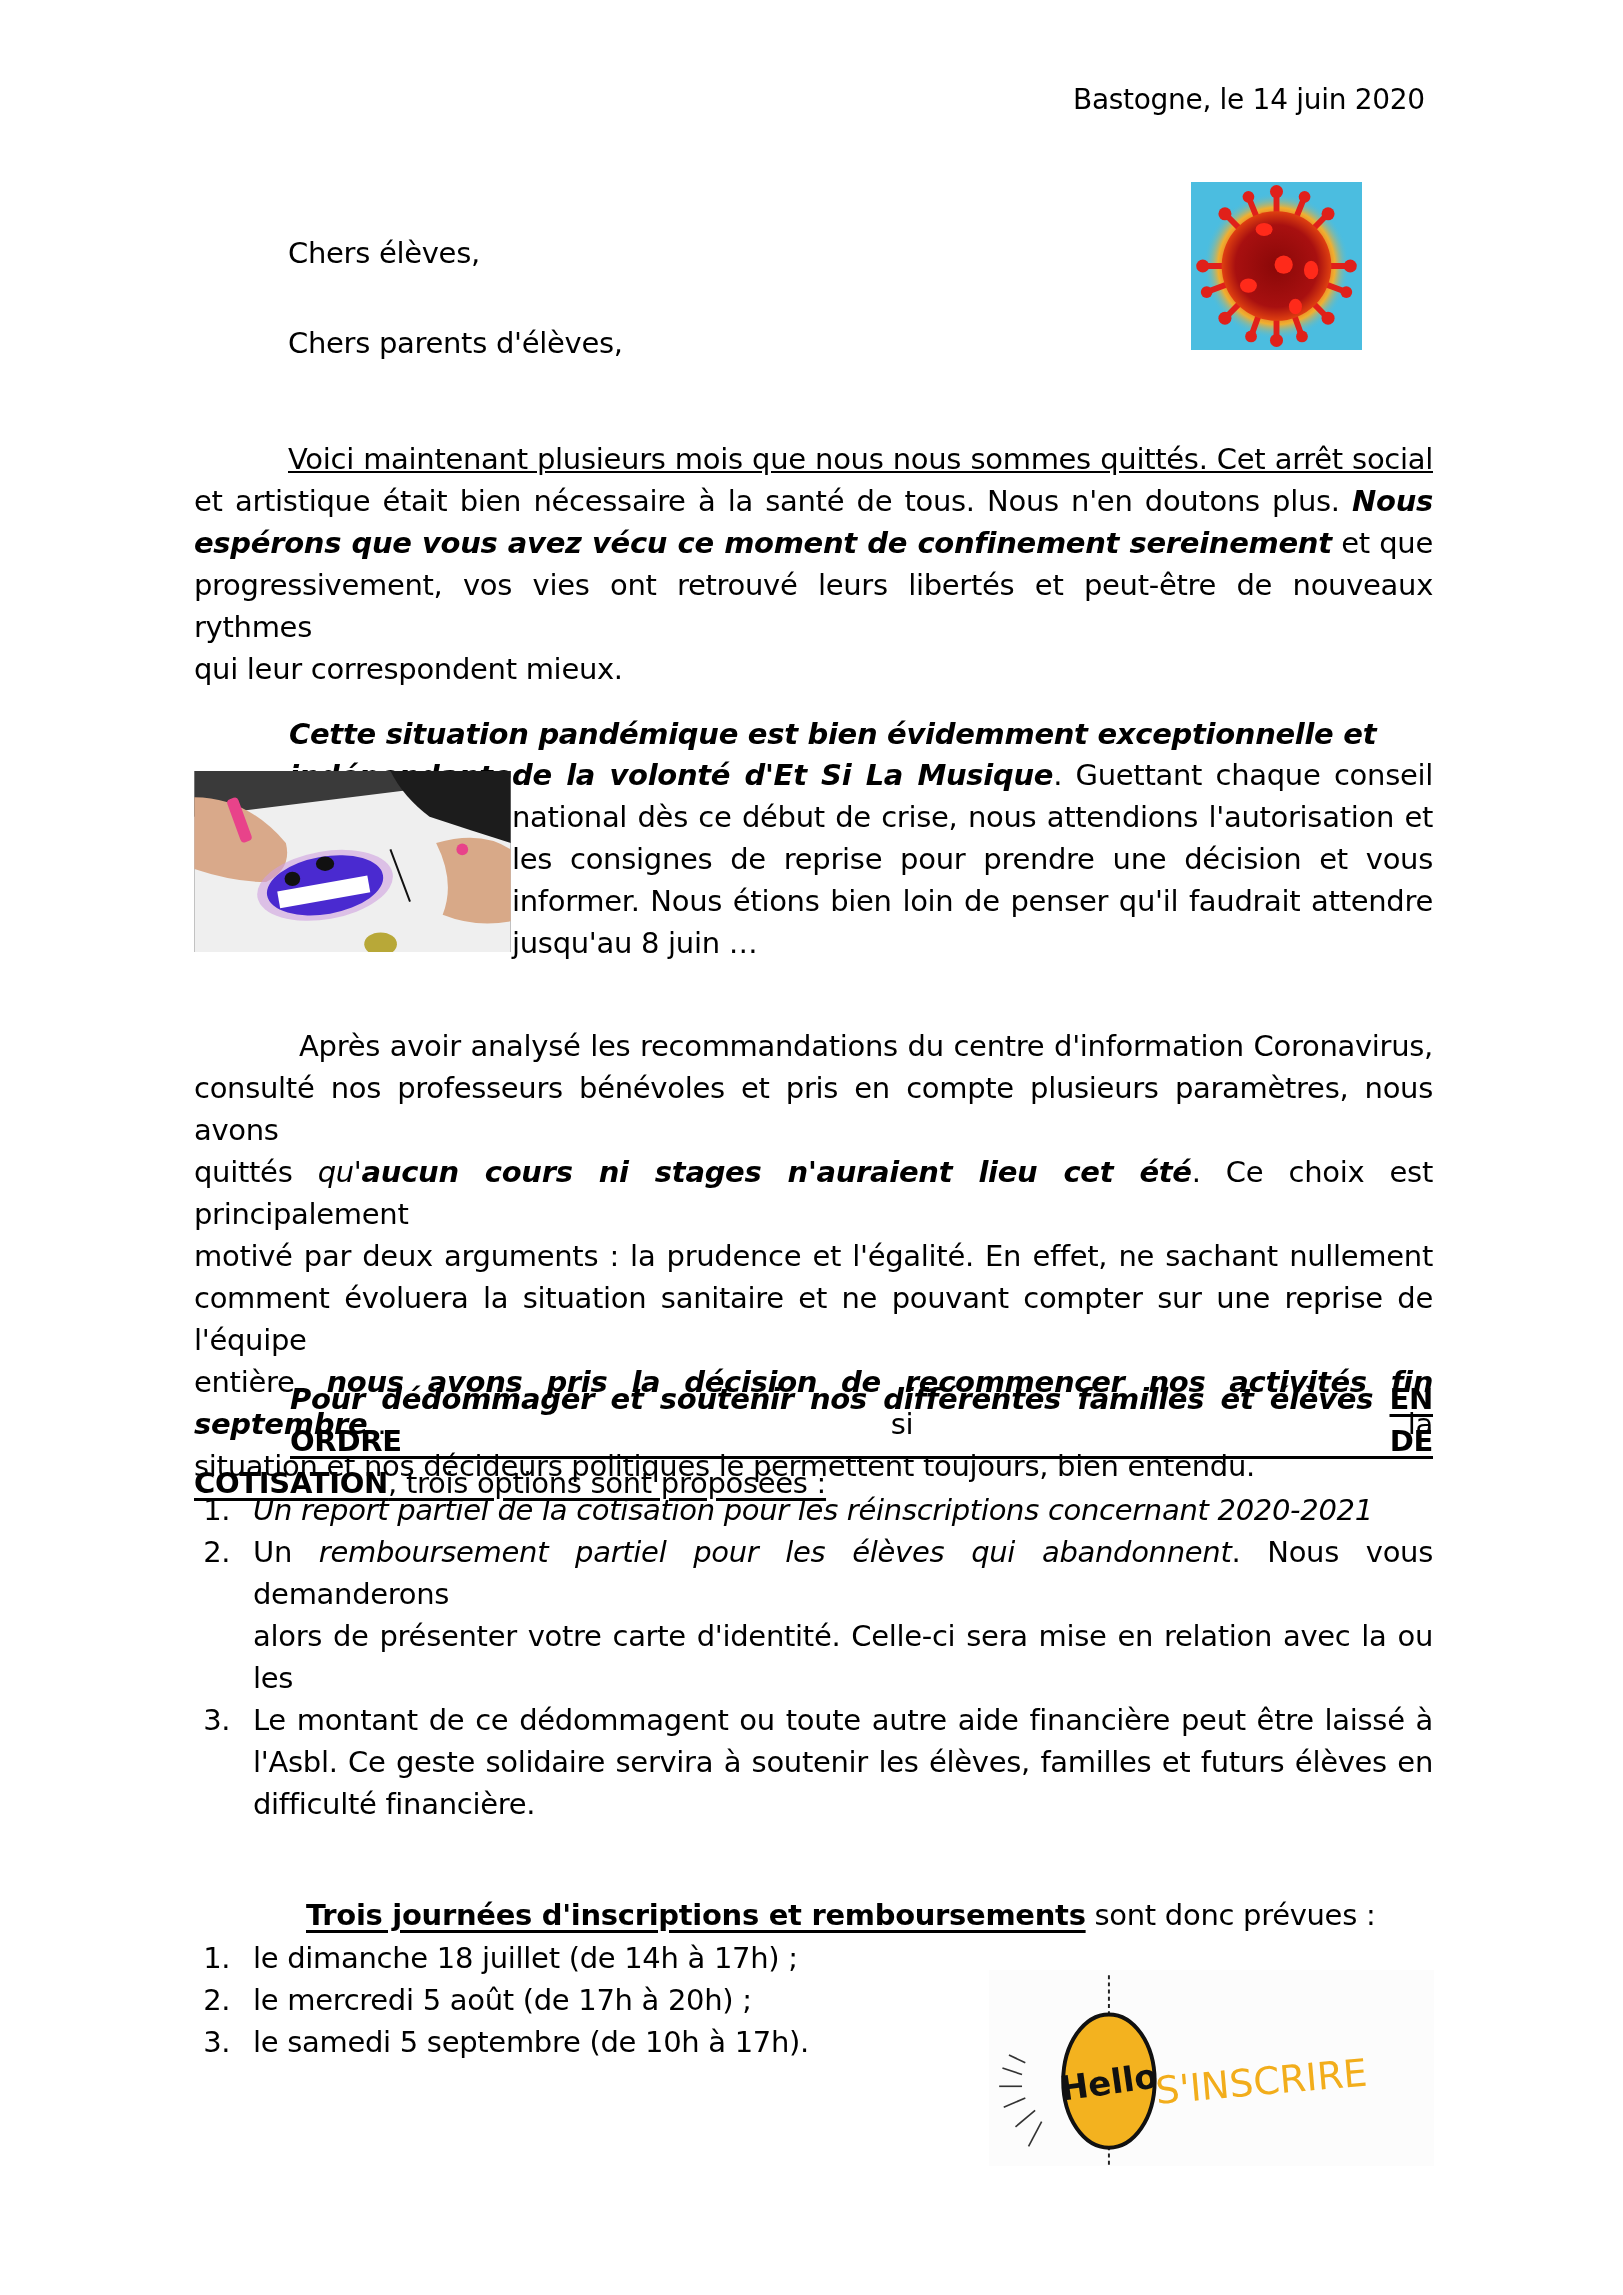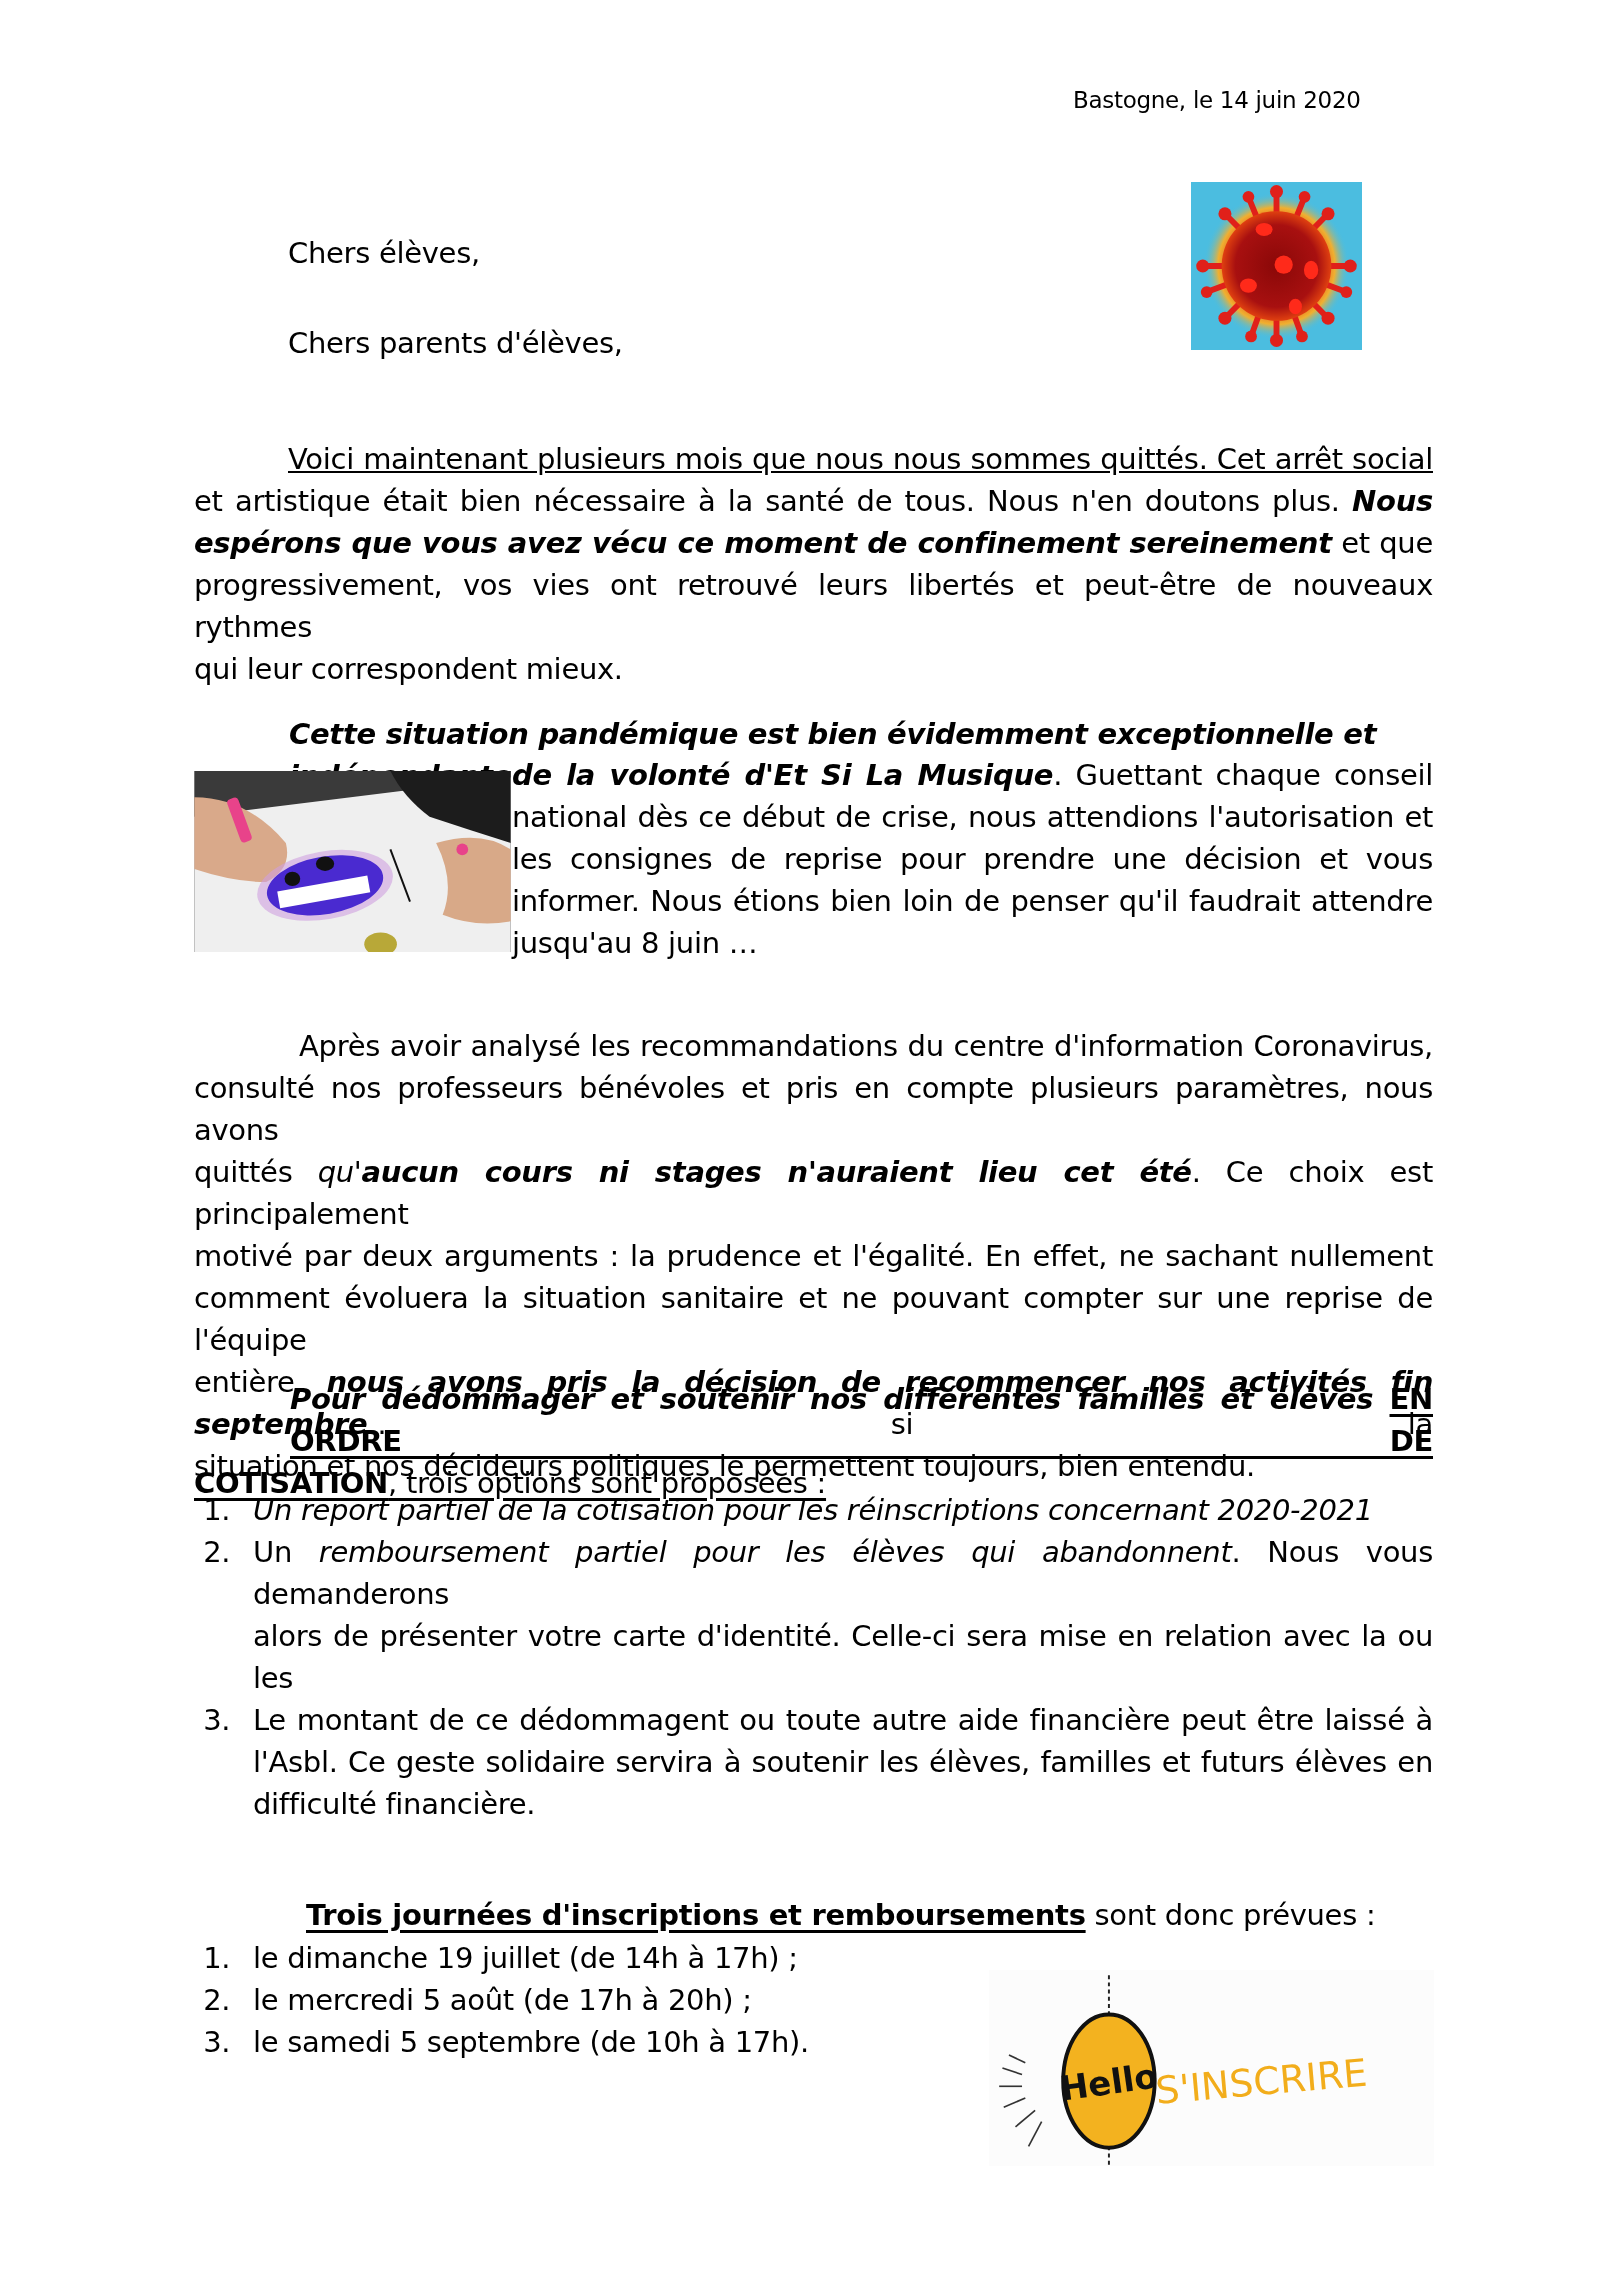--- a/index.html
+++ b/index.html
@@ -4,21 +4,21 @@
 <style>
   html, body { margin: 0; padding: 0; background: #ffffff; }
   body { width: 1623px; height: 2295px; position: relative; overflow: hidden;
          font-family: "DejaVu Sans", sans-serif; color: #000; }
   .page { position: absolute; left: 0; top: 0; width: 1623px; height: 2295px; background: #fff; }
 
   .txt { position: absolute; font-size: 29px; line-height: 42px; letter-spacing: -0.3px; }
   .just { text-align: justify; text-align-last: justify; }
   .ul { text-decoration: underline; text-decoration-thickness: 2.6px; text-underline-offset: 5.2px; }
 
-  .date { left: 1073px; top: 79px; font-size: 23px; }
+  .date { left: 1073px; top: 79px; font-size: 28px; }
   .greet1 { left: 288px; top: 232px; }
   .greet2 { left: 288px; top: 294px; margin-top: 28px; }
 
   .virus { position: absolute; left: 1191px; top: 182px; width: 171px; height: 168px; background: #4bbde0; overflow: hidden; }
 
   .p1 { left: 194px; width: 1239px; top: 438px; }
   .p1 .ind { padding-left: 94px; text-decoration: underline; }
 
   .p2a { left: 289px; width: 1144px; top: 713px; font-weight: bold; font-style: italic; }
   .photo { position: absolute; left: 194px; top: 771px; width: 317px; height: 181px; background: #d9d9d9; overflow: hidden; }
@@ -179,21 +179,21 @@
     </div>
   </div>
 
   <div class="txt p5">
     <b class="ul">Trois journées d'inscriptions et remboursements</b><span> sont donc prévues :</span>
   </div>
 
   <div class="txt ol2">
     <div class="item">
       <span class="num">1.</span>
-      <span class="line">le dimanche 19 juillet (de 14h à 17h) ;</span>
+      <span class="line">le dimanche 18 juillet (de 14h à 17h) ;</span>
     </div>
     <div class="item">
       <span class="num">2.</span>
       <span class="line">le mercredi 5 août (de 17h à 20h) ;</span>
     </div>
     <div class="item">
       <span class="num">3.</span>
       <span class="line">le samedi 5 septembre (de 10h à 17h).</span>
     </div>
   </div>

